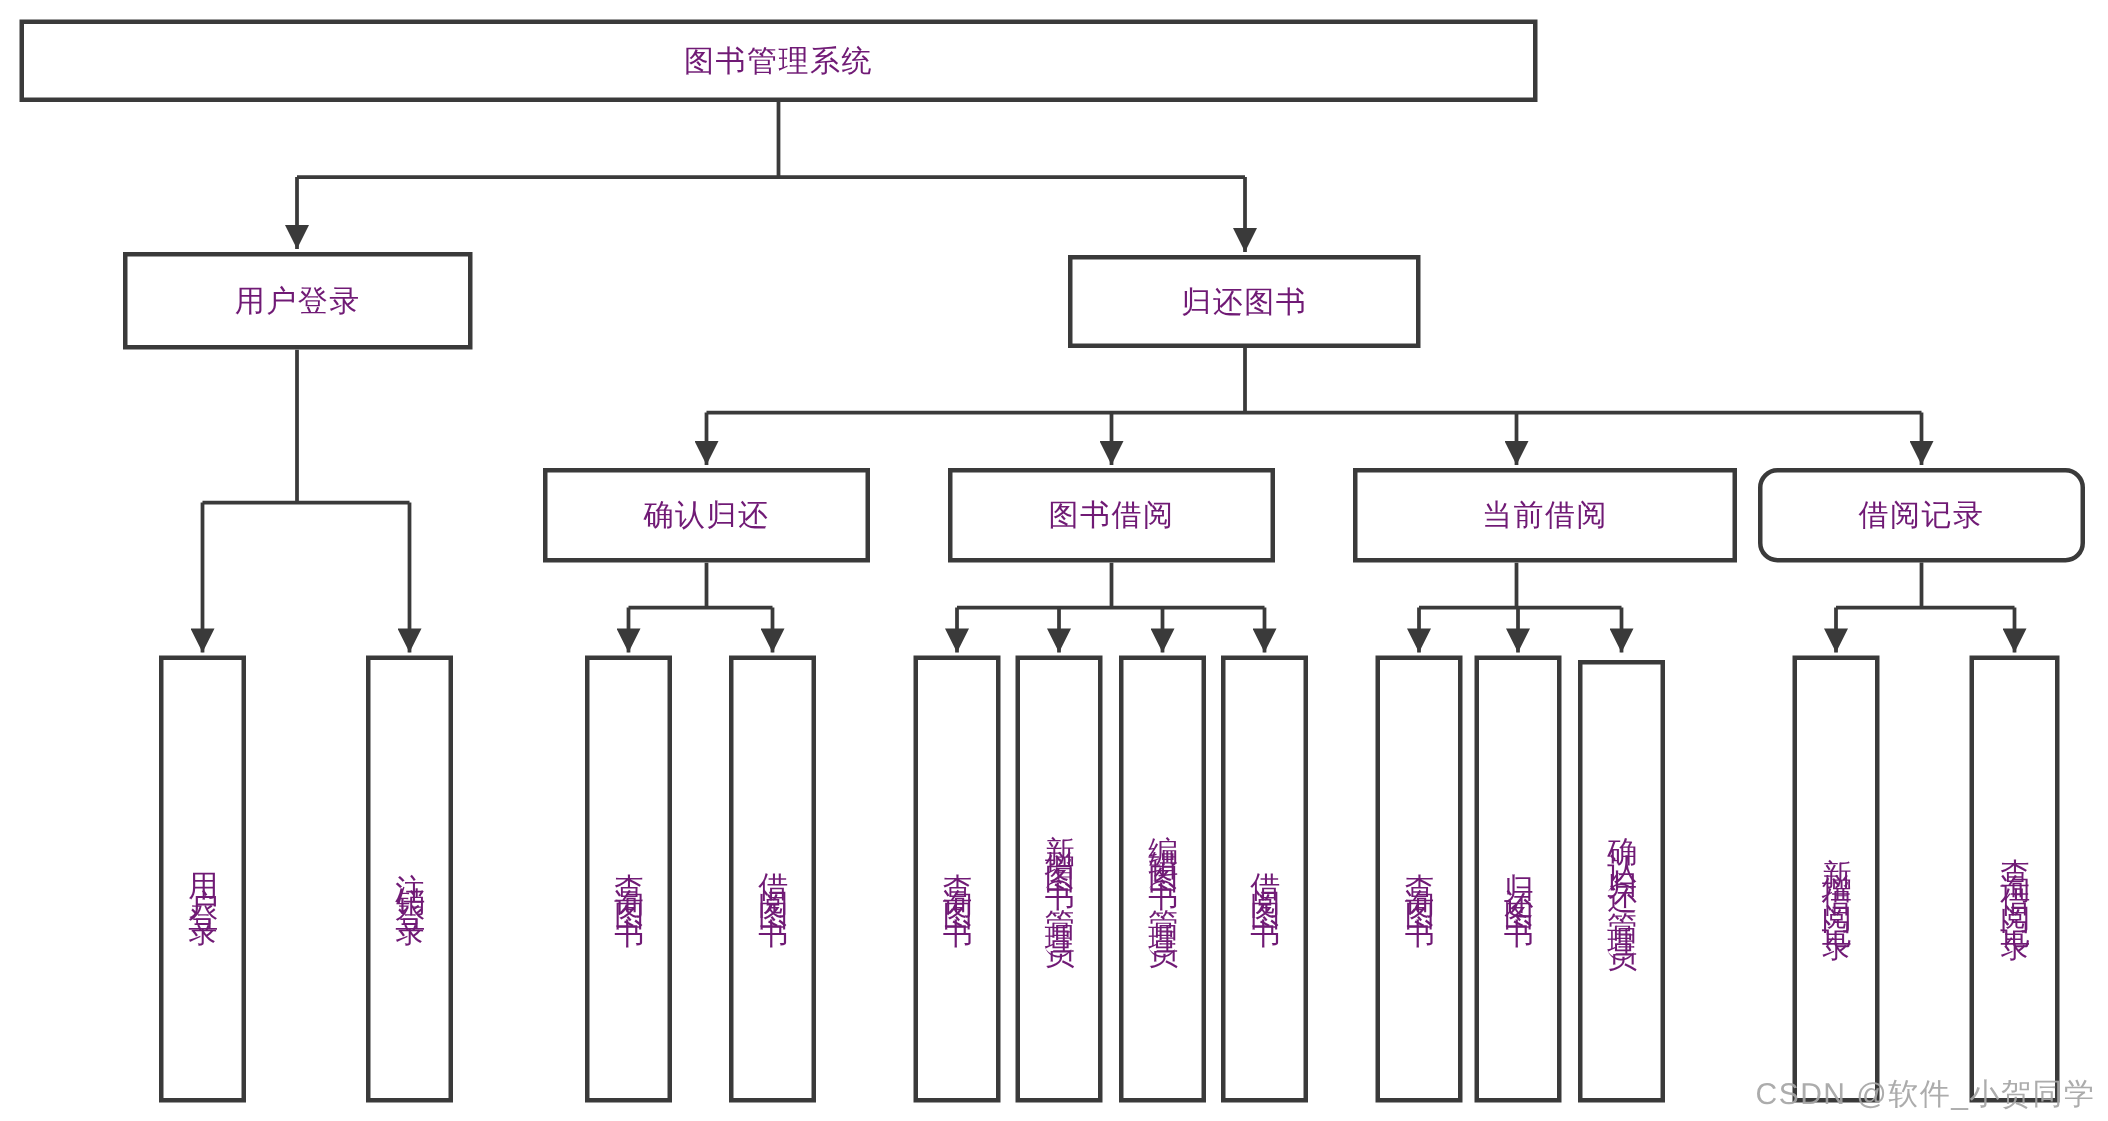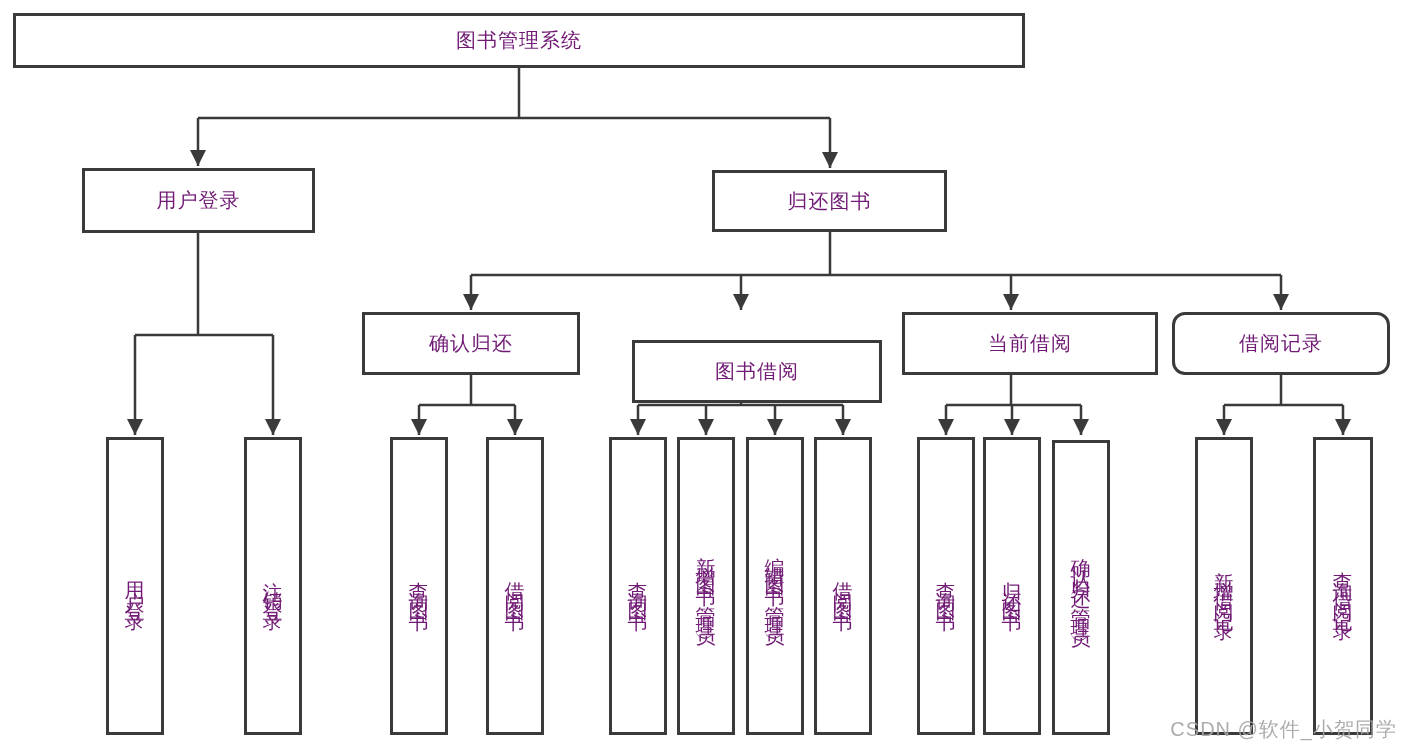--- a/index.html
+++ b/index.html
@@ -101,21 +101,21 @@
   <div class="node" style="left:82px; top:168px; width:233px; height:65px;">
     <span>用户登录</span>
   </div>
   <div class="node" style="left:712px; top:170px; width:235px; height:62px;">
     <span>归还图书</span>
   </div>
 
   <div class="node" style="left:362px; top:312px; width:218px; height:63px;">
     <span>确认归还</span>
   </div>
-  <div class="node" style="left:632px; top:312px; width:250px; height:63px;margin-top:28px;">
+  <div class="node" style="left:632px; top:312px; width:218px; height:63px;">
     <span>图书借阅</span>
   </div>
   <div class="node" style="left:902px; top:312px; width:256px; height:63px;">
     <span>当前借阅</span>
   </div>
   <div class="node" style="left:1172px; top:312px; width:218px; height:63px;border-radius:13px;">
     <span>借阅记录</span>
   </div>
 
   <div class="node leaf" style="left:106px; top:437px; width:58px; height:298px;">

